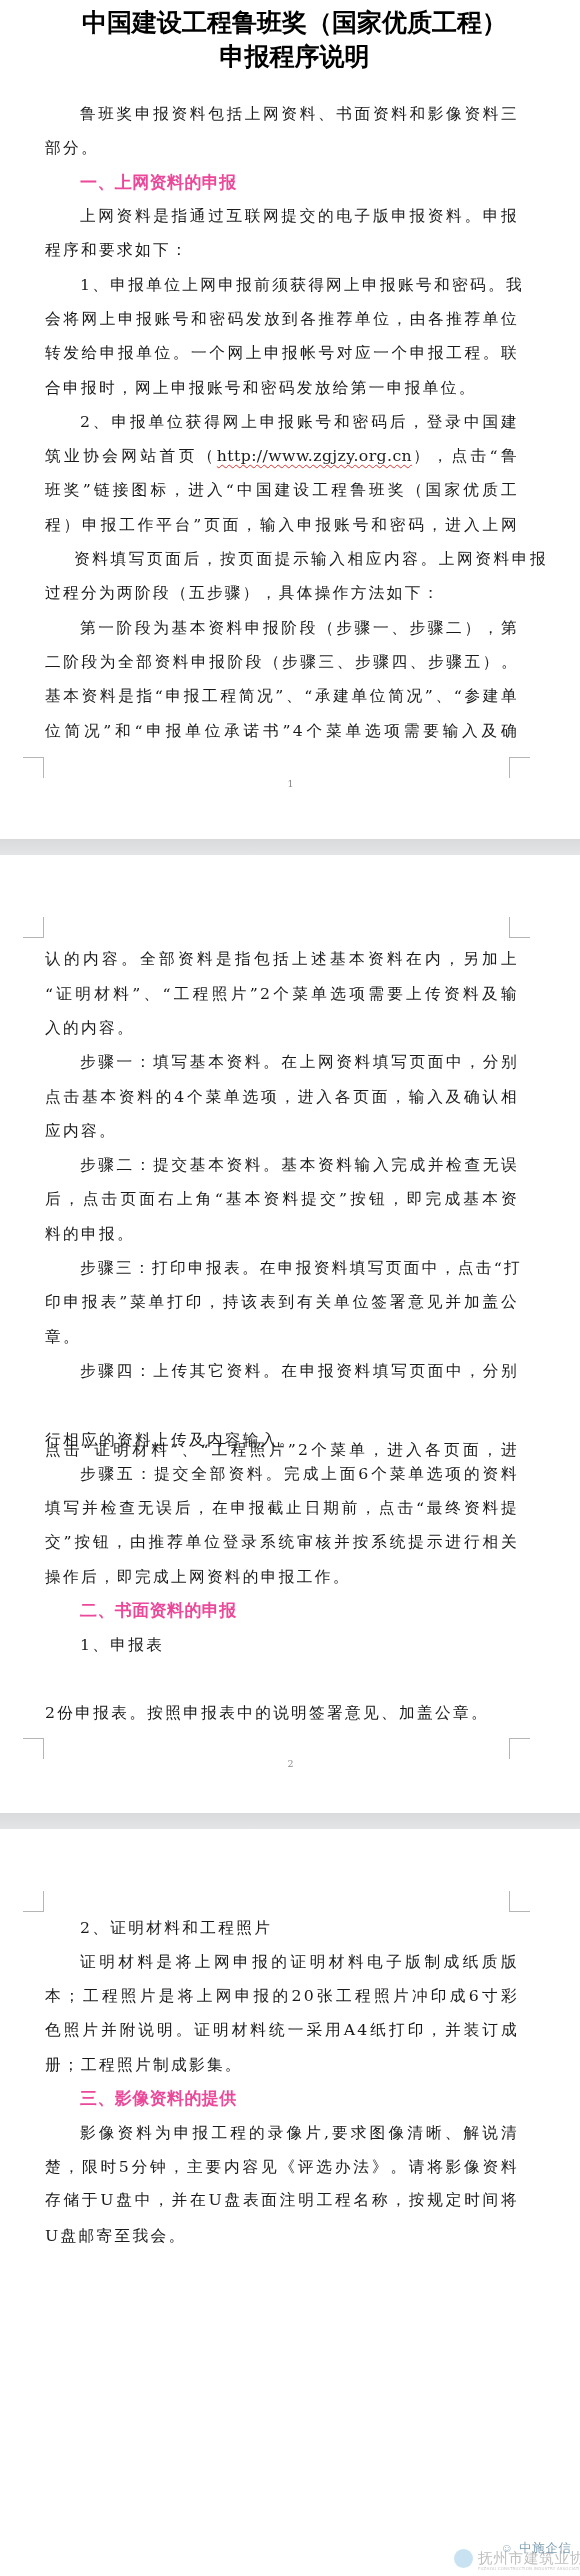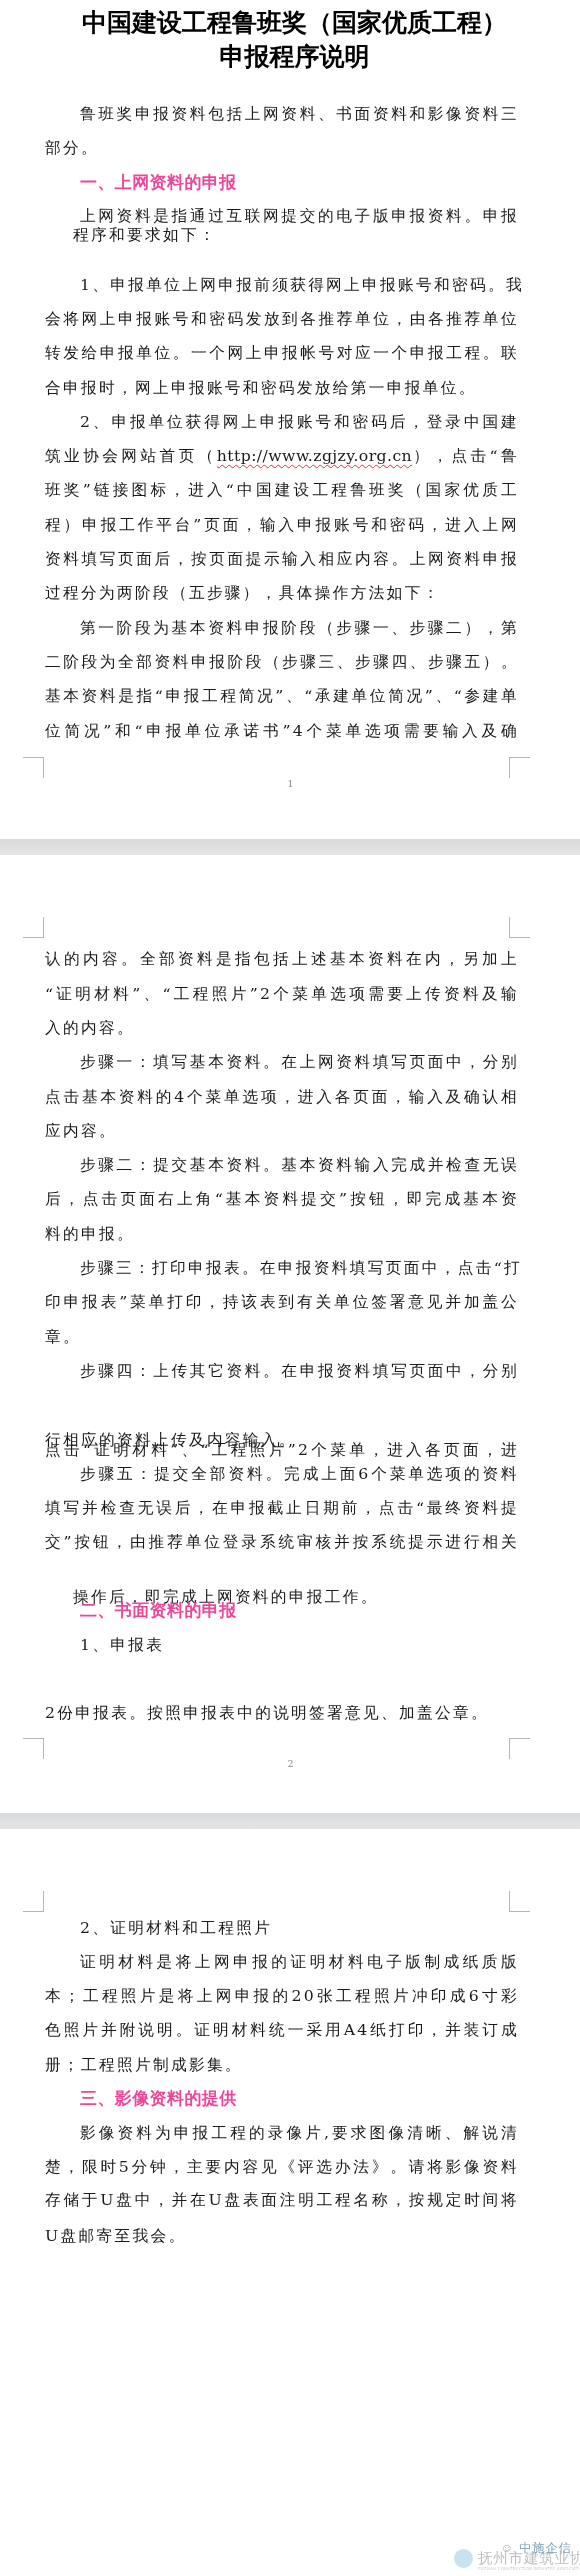--- a/index.html
+++ b/index.html
@@ -30,34 +30,34 @@
 <div class="page" style="top:0;height:839px;">
   <div class="title" style="top:5.8px;">中国建设工程鲁班奖（国家优质工程）</div>
   <div class="title" style="top:40px;">申报程序说明</div>
 
   <div class="line ind just" style="top:103px;">鲁班奖申报资料包括上网资料、书面资料和影像资料三</div>
   <div class="line" style="top:137px;">部分。</div>
 
   <div class="head" style="top:171px;">一、上网资料的申报</div>
 
   <div class="line ind just" style="top:205px;">上网资料是指通过互联网提交的电子版申报资料。申报</div>
-  <div class="line" style="top:224px;margin-left:28px;">程序和要求如下：</div>
+  <div class="line" style="top:239px;">程序和要求如下：</div>
 
   <div class="line ind just" style="top:274px;">1、申报单位上网申报前须获得网上申报账号和密码。我</div>
   <div class="line just" style="top:308px;">会将网上申报账号和密码发放到各推荐单位，由各推荐单位</div>
   <div class="line just" style="top:342px;">转发给申报单位。一个网上申报帐号对应一个申报工程。联</div>
   <div class="line" style="top:377px;">合申报时，网上申报账号和密码发放给第一申报单位。</div>
 
   <div class="line ind just" style="top:411px;">2、申报单位获得网上申报账号和密码后，登录中国建</div>
   <div class="line just" style="top:445px;">
     <span>筑业协会网站首页（</span><span class="url" style="letter-spacing:0.4px;">http://www.zgjzy.org.cn</span><span>），点击“鲁</span>
   </div>
   <div class="line just" style="top:479px;">班奖”链接图标，进入“中国建设工程鲁班奖（国家优质工</div>
   <div class="line just" style="top:514px;">程）申报工作平台”页面，输入申报账号和密码，进入上网</div>
-  <div class="line just" style="top:548px;">资料填写页面后，按页面提示输入相应内容。上网资料申报</div>
+  <div class="line just" style="top:548px;margin-left:29px;">资料填写页面后，按页面提示输入相应内容。上网资料申报</div>
   <div class="line" style="top:582px;">过程分为两阶段（五步骤），具体操作方法如下：</div>
 
   <div class="line ind just" style="top:617px;">第一阶段为基本资料申报阶段（步骤一、步骤二），第</div>
   <div class="line just" style="top:685px;">基本资料是指“申报工程简况”、“承建单位简况”、“参建单</div>
   <div class="line just" style="top:651px;">二阶段为全部资料申报阶段（步骤三、步骤四、步骤五）。</div>
   <div class="line just" style="top:720px;">位简况”和“申报单位承诺书”4个菜单选项需要输入及确</div>
 
   <div class="corner c-bl" style="left:23.4px;top:757px;"></div>
   <div class="corner c-br" style="left:509px;top:757px;"></div>
   <div class="pnum" style="top:778px;">1</div>
@@ -85,21 +85,21 @@
   <div class="line just" style="top:436px;">印申报表”菜单打印，持该表到有关单位签署意见并加盖公</div>
   <div class="line" style="top:471px;">章。</div>
 
   <div class="line ind just" style="top:505px;">步骤四：上传其它资料。在申报资料填写页面中，分别</div>
   <div class="line just" style="top:539px;margin-top:45px;">点击“证明材料”、“工程照片”2个菜单，进入各页面，进</div>
   <div class="line" style="top:574px;">行相应的资料上传及内容输入。</div>
 
   <div class="line ind just" style="top:608px;">步骤五：提交全部资料。完成上面6个菜单选项的资料</div>
   <div class="line just" style="top:642px;">填写并检查无误后，在申报截止日期前，点击“最终资料提</div>
   <div class="line just" style="top:676px;">交”按钮，由推荐单位登录系统审核并按系统提示进行相关</div>
-  <div class="line" style="top:731px;margin-left:28px;">操作后，即完成上网资料的申报工作。</div>
+  <div class="line" style="top:711px;">操作后，即完成上网资料的申报工作。</div>
 
   <div class="head" style="top:744px;">二、书面资料的申报</div>
   <div class="line ind" style="top:779px;">1、申报表</div>
   <div class="line" style="top:847px;">2份申报表。按照申报表中的说明签署意见、加盖公章。</div>
 
   <div class="corner c-bl" style="left:23.4px;top:883px;"></div>
   <div class="corner c-br" style="left:509px;top:883px;"></div>
   <div class="pnum" style="top:903px;">2</div>
 </div>
 

